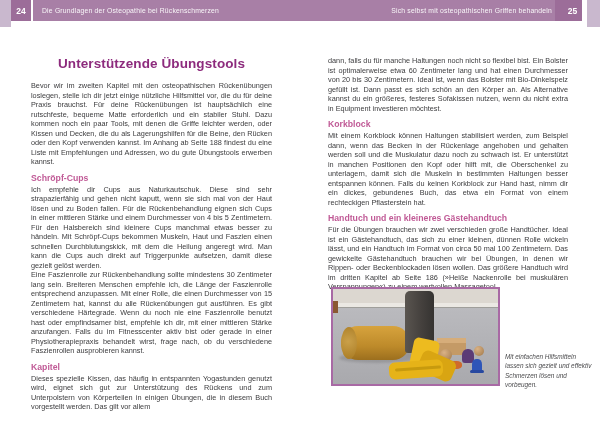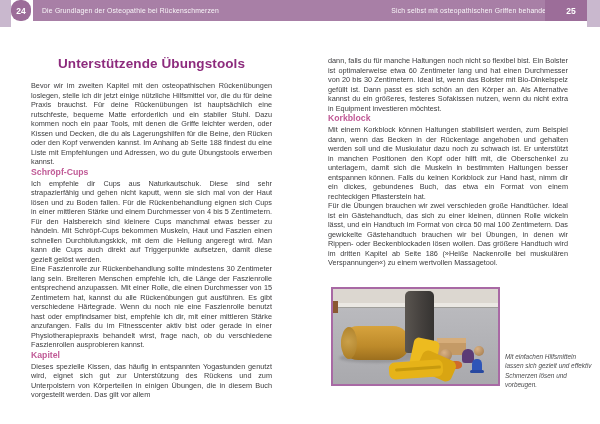--- a/index.html
+++ b/index.html
@@ -10,22 +10,22 @@
   }
   
   .edge-strip { position:absolute; top:0; height:27px; background:var(--edge-strip,#c9b8ce); }
   .edge-strip.left  { left:0; width:11px; }
   .edge-strip.right { right:0; width:13px; }
   .pagenum-box {
     position:absolute; top:0; height:21px; background:var(--page-box,#9c6d99);
     color:#fff; font-weight:bold; font-size:8.5px; display:flex;
     align-items:center; justify-content:center;
   }
-  .pagenum-box.left  { left:11px;  width:20px;border-radius:9px; }
-  .pagenum-box.right { right:11px; width:44px;padding-left:8px; }
+  .pagenum-box.left  { left:11px;  width:20px; }
+  .pagenum-box.right { right:18px; width:27px;padding-left:8px; }
   .header-bar {
     position:absolute; top:0; left:33px; width:525px; height:21px;
     background:var(--header-bar,#a87fa6); color:rgba(255,255,255,0.93);
     font-size:6.8px; letter-spacing:0.2px; display:flex;
     align-items:center; justify-content:space-between; padding:0 6px 0 9px;
   }
   
   .col { position:absolute; top:56px; }
   .col.left  { left:31px;  width:241px; }
   .col.rightcol { left:328px; width:240px; }
@@ -33,21 +33,21 @@
     color:var(--title,#8d2b7d); font-size:13.5px; font-weight:bold;
     letter-spacing:0.1px; margin:0 0 10px 0;text-align:center;
   }
   h2 {
     color:var(--section-heading,#c05a96); font-size:8.7px; font-weight:bold;
     margin:5px 0 2px 0;
   }
   p.body {
     color:#3c3c3e; font-size:7.3px; line-height:9.5px; text-align:justify;
   }
-  p.body + h2 { margin-top:0; }
+  p.body + h2 { margin-top:6px; }
   
   .photo {
     position:absolute; left:331px; top:287px; width:169px; height:99px;
     border:2px solid var(--photo-border,#a869a4); overflow:hidden;
     background:linear-gradient(#bebec2,#a9a9ad);
   }
   .photo * { position:absolute; }
   .wall      { left:0; top:0; width:165px; height:14px; background:#dcd7d0; }
   .baseboard { left:0; top:14px; width:165px; height:5px; background:#ebe8e3; border-bottom:1px solid #9f9e9a; }
   .furniture-corner { left:0; top:12px; width:5px; height:12px; background:#8a5731; }
@@ -107,20 +107,21 @@
     <p class="body">Ich empfehle dir Cups aus Naturkautschuk. Diese sind sehr strapazierfähig und gehen nicht kaputt, wenn sie sich mal von der Haut lösen und zu Boden fallen. Für die Rückenbehandlung eignen sich Cups in einer mittleren Stärke und einem Durchmesser von 4 bis 5 Zentimetern. Für den Halsbereich sind kleinere Cups manchmal etwas besser zu händeln. Mit Schröpf-Cups bekommen Muskeln, Haut und Faszien einen schnellen Durchblutungskick, mit dem die Heilung angeregt wird. Man kann die Cups auch direkt auf Triggerpunkte aufsetzen, damit diese gezielt gelöst werden.</p>
     <p class="body">Eine Faszienrolle zur Rückenbehandlung sollte mindestens 30 Zentimeter lang sein. Breiteren Menschen empfehle ich, die Länge der Faszienrolle entsprechend anzupassen. Mit einer Rolle, die einen Durchmesser von 15 Zentimetern hat, kannst du alle Rückenübungen gut ausführen. Es gibt verschiedene Härtegrade. Wenn du noch nie eine Faszienrolle benutzt hast oder empfindsamer bist, empfehle ich dir, mit einer mittleren Stärke anzufangen. Falls du im Fitnesscenter aktiv bist oder gerade in einer Physiotherapiepraxis behandelt wirst, frage nach, ob du verschiedene Faszienrollen ausprobieren kannst.</p>
     <h2>Kapitel</h2>
     <p class="body">Dieses spezielle Kissen, das häufig in entspannten Yogastunden genutzt wird, eignet sich gut zur Unterstützung des Rückens und zum Unterpolstern von Körperteilen in einigen Übungen, die in diesem Buch vorgestellt werden. Das gilt vor allem</p>
   </section>
 
   <section class="col rightcol">
     <p class="body">dann, falls du für manche Haltungen noch nicht so flexibel bist. Ein Bolster ist optimalerweise etwa 60 Zentimeter lang und hat einen Durchmesser von 20 bis 30 Zentimetern. Ideal ist, wenn das Bolster mit Bio-Dinkelspelz gefüllt ist. Dann passt es sich schön an den Körper an. Als Alternative kannst du ein größeres, festeres Sofakissen nutzen, wenn du nicht extra in Equipment investieren möchtest.</p>
     <h2>Korkblock</h2>
     <p class="body">Mit einem Korkblock können Haltungen stabilisiert werden, zum Beispiel dann, wenn das Becken in der Rückenlage angehoben und gehalten werden soll und die Muskulatur dazu noch zu schwach ist. Er unterstützt in manchen Positionen den Kopf oder hilft mit, die Oberschenkel zu unterlagern, damit sich die Muskeln in bestimmten Haltungen besser entspannen können. Falls du keinen Korkblock zur Hand hast, nimm dir ein dickes, gebundenes Buch, das etwa ein Format von einem rechteckigen Pflasterstein hat.</p>
+    <h2>Handtuch und ein kleineres Gästehandtuch</h2>
     <p class="body">Für die Übungen brauchen wir zwei verschieden große Handtücher. Ideal ist ein Gästehandtuch, das sich zu einer kleinen, dünnen Rolle wickeln lässt, und ein Handtuch im Format von circa 50 mal 100 Zentimetern. Das gewickelte Gästehandtuch brauchen wir bei Übungen, in denen wir Rippen- oder Beckenblockaden lösen wollen. Das größere Handtuch wird im dritten Kapitel ab Seite 186 (»Heiße Nackenrolle bei muskulären Verspannungen«) zu einem wertvollen Massagetool.</p>
   </section>
 
   <figure class="photo">
     <div class="wall"></div>
     <div class="baseboard"></div>
     <div class="furniture-corner"></div>
     <div class="shadow" style="left:6px; top:64px; width:76px; height:10px;"></div>
     <div class="shadow" style="left:70px; top:60px; width:36px; height:8px;"></div>
     <div class="bolster"></div>

